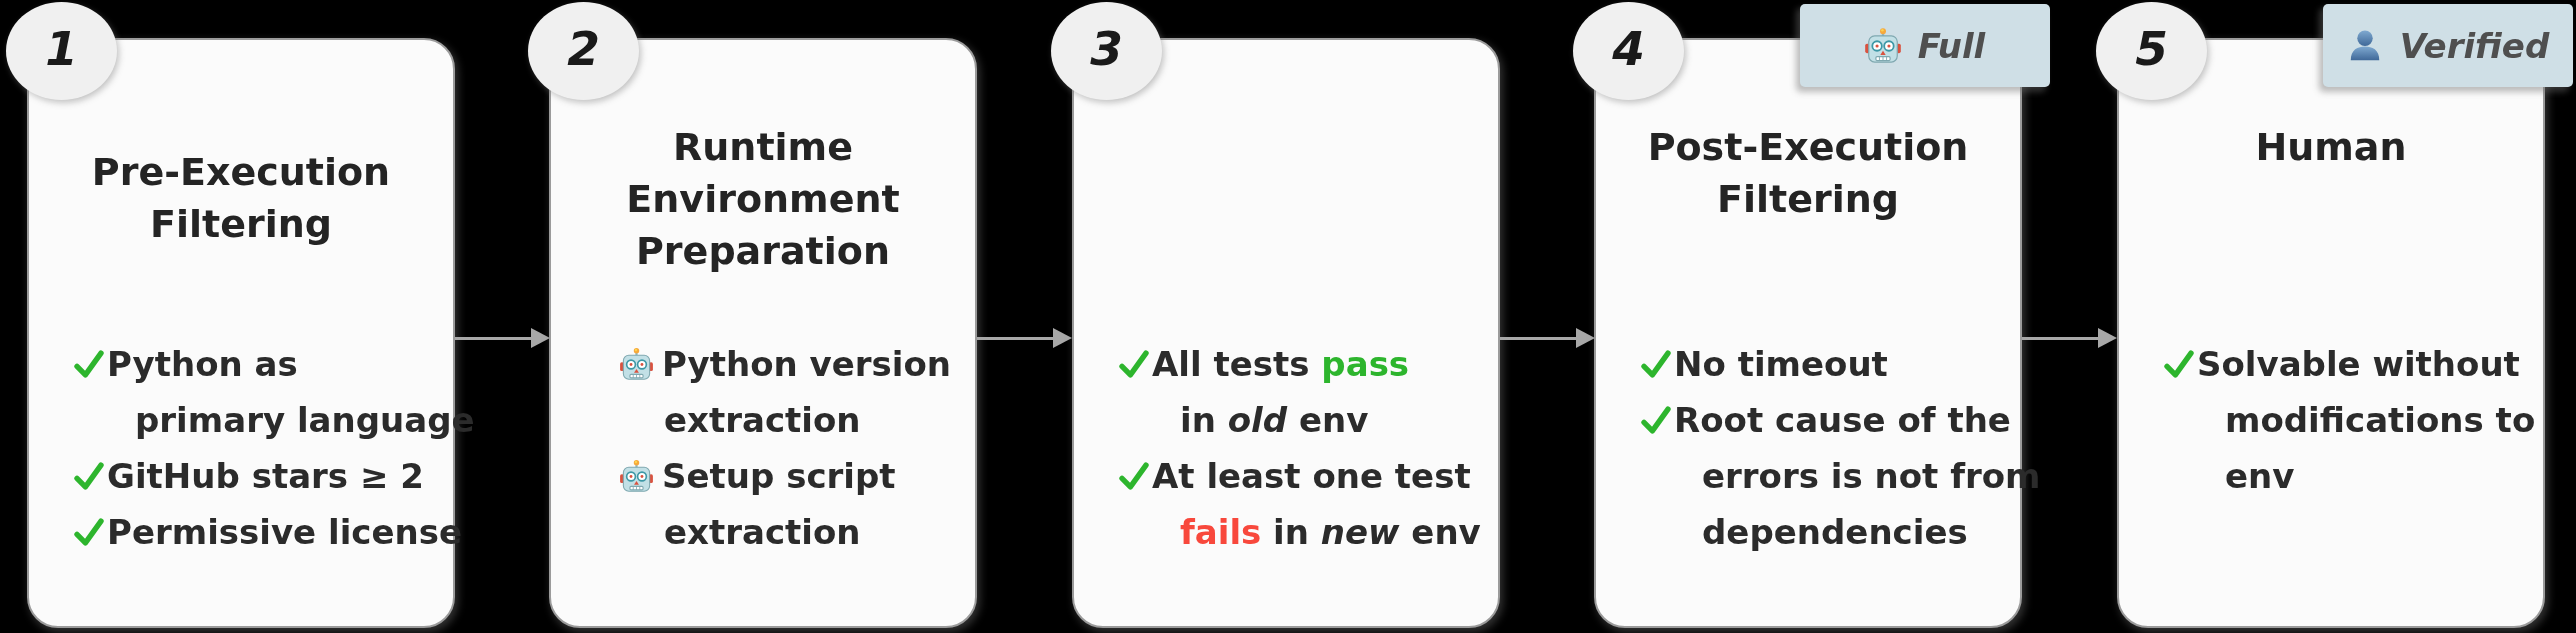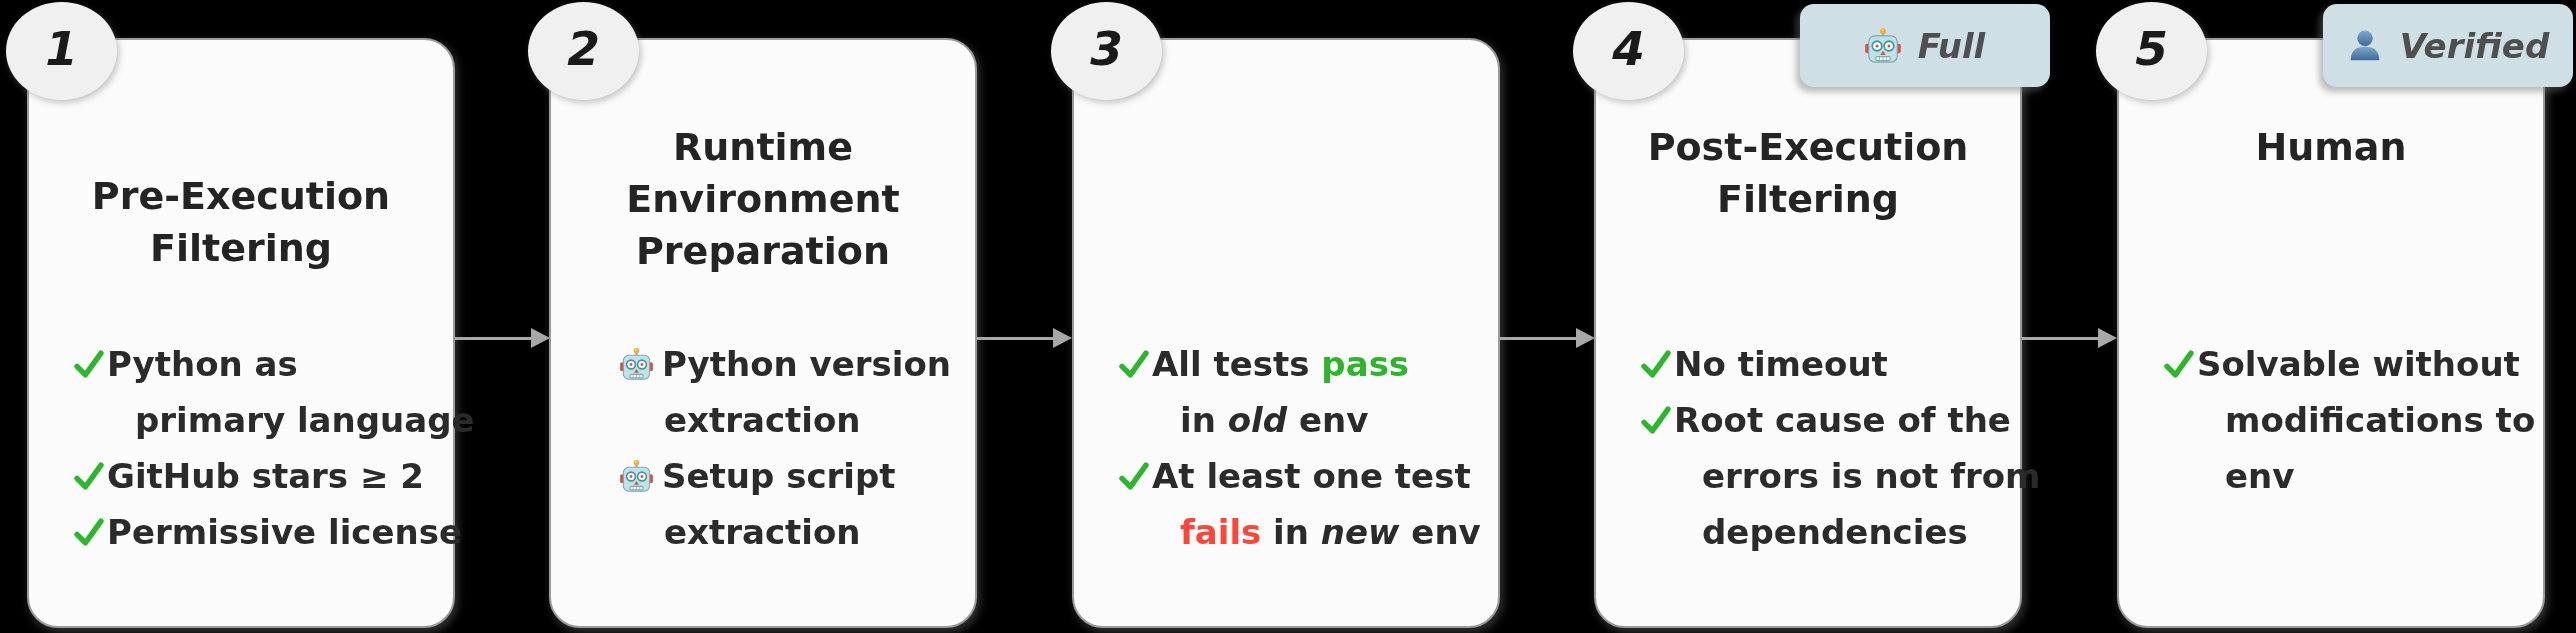--- a/index.html
+++ b/index.html
@@ -23,30 +23,30 @@
   .step-number{
     position:absolute;left:-23px;top:-38px;width:111px;height:98px;
     border-radius:50%;background:var(--circle-bg);
     display:flex;align-items:center;justify-content:center;
     font-weight:bold;font-style:italic;font-size:47px;color:var(--number);
     box-shadow:2px 2.7px 6px rgba(125,125,125,.45);
     padding-bottom:5.4px;box-sizing:border-box;
   }
   .badge{
     position:absolute;top:-36px;right:-29.5px;width:250px;height:83px;box-sizing:border-box;
-    background:var(--badge-bg);border-radius:14px;
+    background:var(--badge-bg);border-radius:5px;
     display:flex;align-items:center;justify-content:center;gap:16px;
     font-weight:bold;font-style:italic;font-size:34px;color:var(--badge-ink);
     box-shadow:-4px 4.7px 6.7px rgba(110,110,110,.45);
   }
   .title{
     position:absolute;top:81px;left:0;right:0;text-align:center;
     font-weight:bold;font-size:38px;line-height:52px;color:var(--title);
   }
-  .card.card-0 .title{top:106px;margin-top:24px;}
+  .card.card-0 .title{top:106px;}
   .items{position:absolute;top:296px;left:0;right:0;}
   .line{
     display:flex;align-items:center;height:56px;
     font-size:34px;color:var(--ink);white-space:pre;font-weight:bold;
   }
   .marker{
     flex:0 0 36px;margin-left:42px;display:flex;align-items:center;justify-content:center;
   }
   .bullets-robot .marker{margin-left:67px;margin-right:8px;}
   .line.cont{padding-left:106px;}

